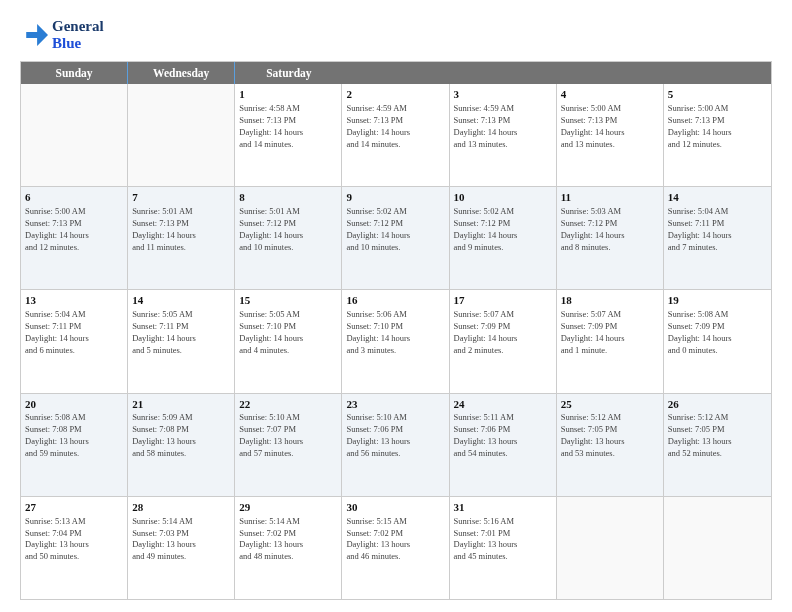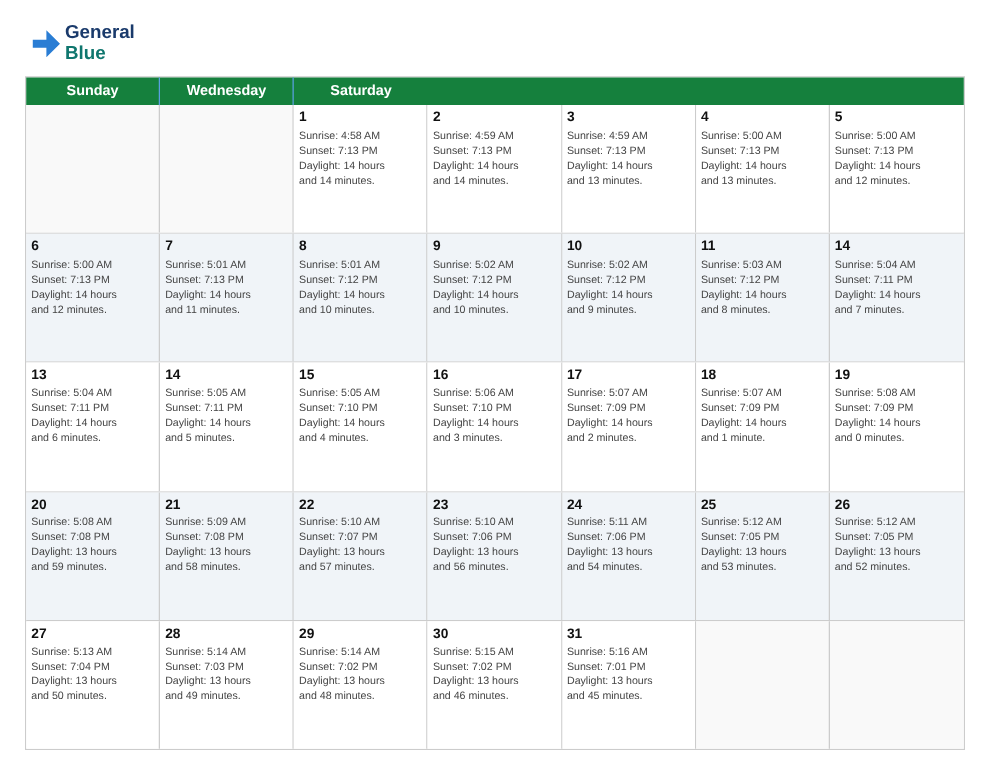--- a/index.html
+++ b/index.html
@@ -9,40 +9,41 @@
       width: 792px;
       height: 612px;
       overflow: hidden;
     }
     .page {
       width: 792px;
       height: 612px;
       padding: 18px 20px 12px 20px;
       display: flex;
       flex-direction: column;
+      font-family: Liberation Serif, serif;
     }
     .header {
       display: flex;
       justify-content: space-between;
       align-items: flex-start;
       margin-bottom: 10px;
     }
     .logo {
       display: flex;
       align-items: center;
       gap: 4px;
     }
     .logo-text {
       font-size: 15px;
       font-weight: bold;
       color: #1a3a6b;
       line-height: 1.1;
     }
     .logo-text span {
-      color: #0f766e;
+      color: #1d4ed8;
     }
     .logo-icon {
       width: 28px;
       height: 28px;
     }
     .title-block {
       text-align: right;
     }
     .title-block h1 {
       font-size: 36px;
@@ -57,21 +58,21 @@
     }
     .calendar {
       flex: 1;
       display: flex;
       flex-direction: column;
       border: 1px solid #ccc;
     }
     .cal-header-row {
       display: grid;
       grid-template-columns: repeat(7, 1fr);
-      background: #15803d;
+      background: #737373;
     }
     .cal-header-cell {
       color: #fff;
       font-size: 11.5px;
       font-weight: bold;
       text-align: center;
       padding: 5px 2px;
       border-right: 1px solid #5a9fdf;
     }
     .cal-header-cell:last-child { border-right: none; }

